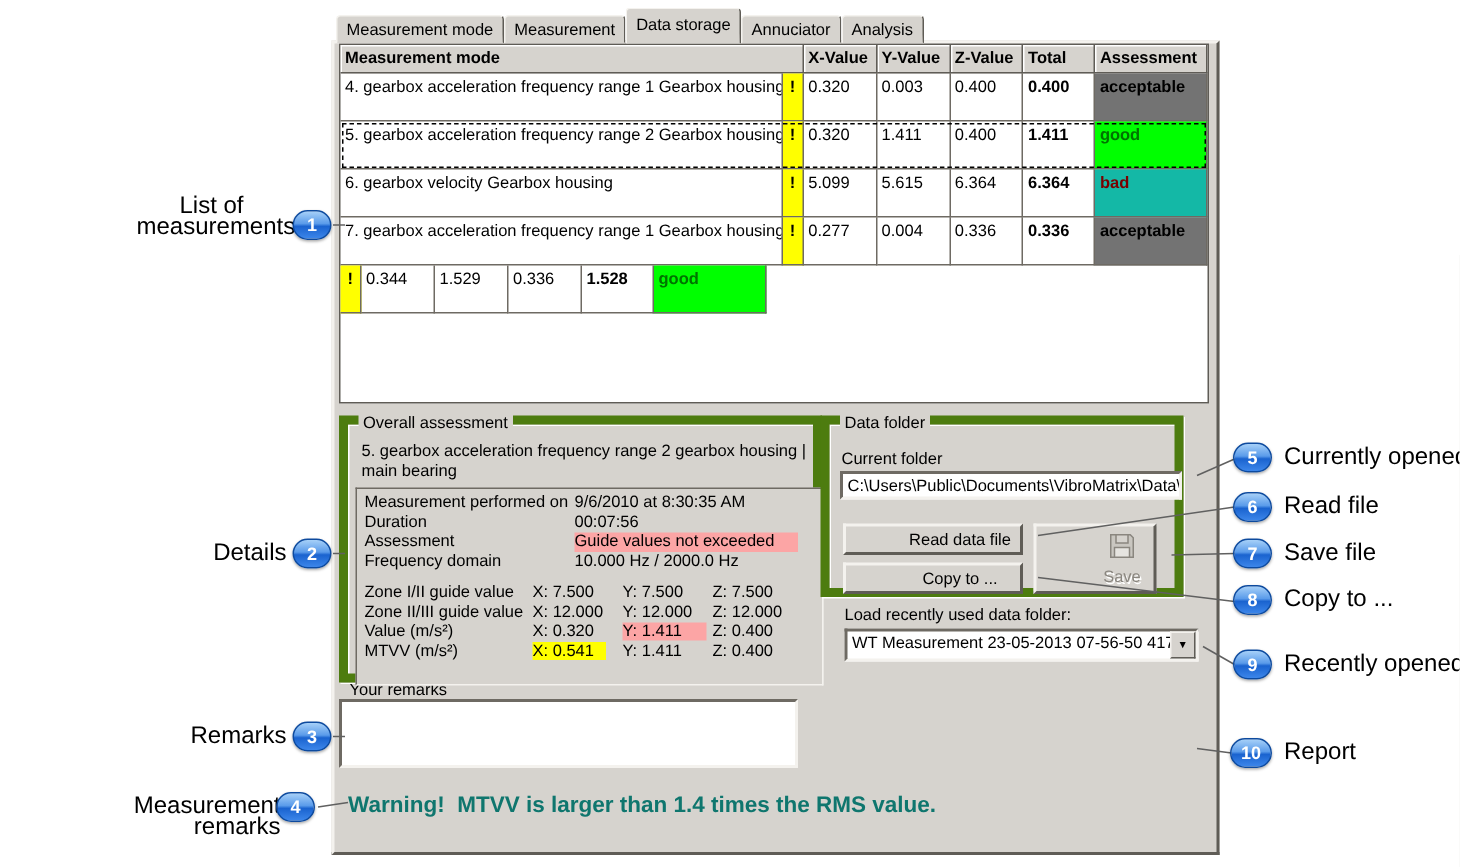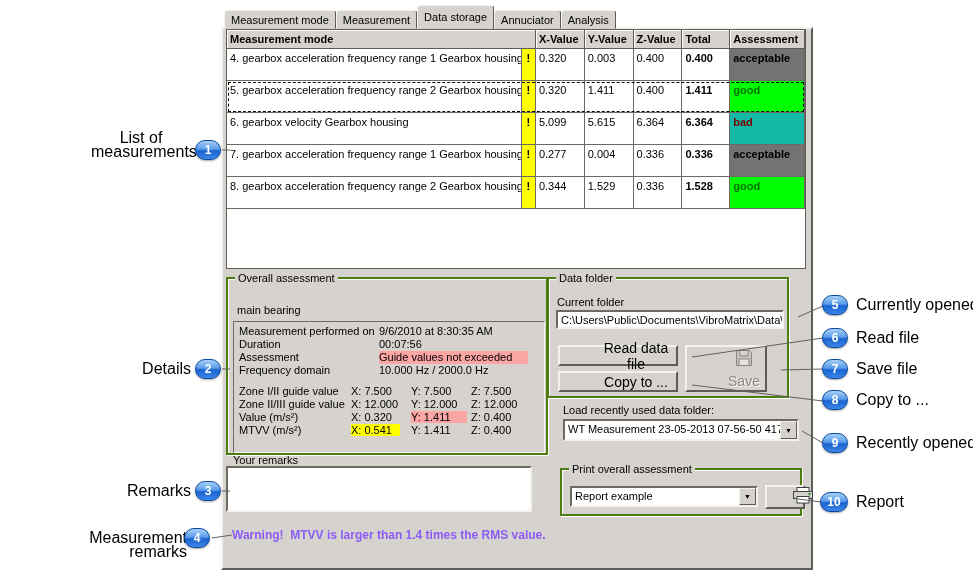--- a/index.html
+++ b/index.html
@@ -32,52 +32,52 @@
   .c1 { width:14px; padding:3px 0 0; text-align:center; font-weight:bold; background:#ffff00; }
   .c2,.c3,.c4 { width:49px; }
   .c5 { width:48px; font-weight:bold; }
   .c6 { width:75px; font-weight:bold; }
   .trow.selected { outline:1px dashed #000; outline-offset:-2px; }
   .a-yellow { background:#737373; color:#000; }
   .a-green  { background:#00ff00; color:#007300; }
   .a-red    { background:#14b8a6; color:#7a0000; }
 
   
-  .groupbox { position:absolute; border:2px solid #4d7c0f; box-shadow:inset 1px 1px 0 #fff, 1px 1px 0 #fff; z-index:2; }
+  .groupbox { position:absolute; border:6px solid #4d7c0f; box-shadow:inset 1px 1px 0 #fff, 1px 1px 0 #fff; z-index:2; }
   .glabel { position:absolute; top:-7px; left:7px; background:#d6d3ce; padding:0 3px; line-height:13px; }
 
   
   .details { position:absolute; left:5px; top:42px; width:312px; height:132px; background:#d6d3ce;
              border:1px solid; border-color:#6e6a63 #f4f2ee #f4f2ee #6e6a63; padding:3px 0 0 5px; overflow:hidden; }
   .otitle1 { position:absolute; left:9px; top:12px; white-space:nowrap; }
   .otitle2 { position:absolute; left:9px; top:25px; white-space:nowrap; }
   .drow { display:flex; height:13px; line-height:13px; white-space:nowrap; }
   .dspacer { height:8px; }
   .dlabel { width:140px; }
   .xlabel { width:112px; }
   .xcol { width:60px; }
   .hl-green { background:#fca5a5; padding-right:16px; }
   .hl-yellow { background:#ffff00; padding-right:8px; }
 
   
   .btn { position:absolute; background:#d6d3ce; border:2px solid; border-color:#f4f2ee #5f5c56 #5f5c56 #f4f2ee;
-         display:flex; align-items:center; justify-content:center; font-family:inherit; font-size:14px; cursor:pointer;padding-left:36px; }
+         display:flex; align-items:center; justify-content:center; font-family:inherit; font-size:11px; cursor:pointer;padding-left:36px; }
   .btn.big { flex-direction:column; gap:2px; }
   .btn.disabled { color:#8a867f; text-shadow:1px 1px 0 #fff; cursor:default; }
   .sunkenfield { position:absolute; background:#fff; border:2px solid; border-color:#6e6a63 #f4f2ee #f4f2ee #6e6a63;
                  padding:2px 2px 0 3px; white-space:nowrap; overflow:hidden; }
   .combo { position:absolute; display:flex; background:#fff; border:2px solid; border-color:#6e6a63 #f4f2ee #f4f2ee #6e6a63; }
   .ctext { flex:1; padding:2px 2px 0 3px; white-space:nowrap; overflow:hidden; }
   .cbtn { width:17px; background:#d6d3ce; border:1px solid; border-color:#f4f2ee #5f5c56 #5f5c56 #f4f2ee;
           display:flex; align-items:center; justify-content:center; font-size:7px; cursor:pointer; }
   .remarksbox { position:absolute; left:5px; top:461px; width:306px; height:46px; background:#fff; resize:none;
                 border:2px solid; border-color:#6e6a63 #f4f2ee #f4f2ee #6e6a63; font-family:inherit; font-size:11px; }
   .plainlabel { position:absolute; white-space:nowrap; }
 
-  .warning { position:absolute; left:11px; top:523px; color:#8b5cf6; font-weight:bold; font-size:12px; white-space:pre; }
+  .warning { position:absolute; left:11px; top:523px; color:#0f766e; font-weight:bold; font-size:15px; white-space:pre; }
 
   
   .pill { position:absolute; width:26px; height:20px; border-radius:10px;
           background:linear-gradient(180deg,#a6d0f8 0%,#5a9bea 45%,#1a63cf 55%,#3c86ea 100%);
           border:1px solid #0d4a9e; color:#fff; font-weight:bold; font-size:12px;
           display:flex; align-items:center; justify-content:center; z-index:30; box-shadow:0 1px 2px rgba(0,0,0,.35); }
   .co-label { position:absolute; font-weight:normal; font-size:16px; line-height:14px; z-index:30; white-space:nowrap; }
   .co-left { text-align:right; width:100px; white-space:normal; }
 </style>
 </head>
@@ -153,32 +153,32 @@
         <div class="cell c0">7. gearbox acceleration frequency range 1 Gearbox housing</div>
         <div class="cell c1">!</div>
         <div class="cell c2">0.277</div>
         <div class="cell c3">0.004</div>
         <div class="cell c4">0.336</div>
         <div class="cell c5">0.336</div>
         <div class="cell c6 a-yellow">acceptable</div>
       </div>
 
       <div class="trow body">
-        <div class="cell c0">8. gearbox acceleration frequency range 2 Gearbox housing</div>
         <div class="cell c1">!</div>
         <div class="cell c2">0.344</div>
         <div class="cell c3">1.529</div>
         <div class="cell c4">0.336</div>
         <div class="cell c5">1.528</div>
         <div class="cell c6 a-green">good</div>
       </div>
     </div>
 
     <div class="groupbox" style="left:5px; top:272px; width:322px; height:178px;">
       <span class="glabel">Overall assessment</span>
+      <div class="otitle1">5. gearbox acceleration frequency range 2 gearbox housing |</div>
       <div class="otitle2">main bearing</div>
 
       <div class="details">
         <div class="drow">
           <span class="dlabel">Measurement performed on</span>
           <span>9/6/2010 at 8:30:35 AM</span>
         </div>
         <div class="drow">
           <span class="dlabel">Duration</span>
           <span>00:07:56</span>
@@ -239,37 +239,20 @@
         <span>Save</span>
       </button>
     </div>
 
     <div class="plainlabel" style="left:342px; top:399px;">Load recently used data folder:</div>
     <div class="combo" style="left:342px; top:414px; width:236px; height:22px;">
       <div class="ctext">WT Measurement 23-05-2013 07-56-50 417</div>
       <div class="cbtn">▼</div>
     </div>
 
-    <div class="groupbox" style="left:339px; top:463px; width:242px; height:48px;">
-      <span class="glabel">Print overall assessment</span>
-      <div class="combo" style="left:8px; top:16px; width:188px; height:21px;">
-        <div class="ctext">Report example</div>
-        <div class="cbtn">▼</div>
-      </div>
-      <button class="btn" style="left:203px; top:15px; width:33px; height:24px;">
-        <span>
-          <svg width="22" height="17" viewBox="0 0 22 17">
-            <rect x="5" y="0.5" width="12" height="4.5" fill="#ffffff" stroke="#404040"></rect>
-            <rect x="1.5" y="4.5" width="19" height="7" fill="#d6d3ce" stroke="#404040"></rect>
-            <rect x="5" y="9.5" width="12" height="6.5" fill="#ffffff" stroke="#404040"></rect>
-            <circle cx="17.5" cy="7" r="1.2" fill="#2e8b2e"></circle>
-          </svg>
-        </span>
-      </button>
-    </div>
 
     <div class="warning">Warning!  MTVV is larger than 1.4 times the RMS value.</div>
   </div>
 
   <div class="co-label co-left" style="left:55px; top:131px; text-align:center;">List of measurements</div>
   <div class="pill" style="left:159px; top:140px;">1</div>
 
   <div class="co-label co-left" style="left:55px; top:362px;">Details</div>
   <div class="pill" style="left:159px; top:359px;">2</div>
 

